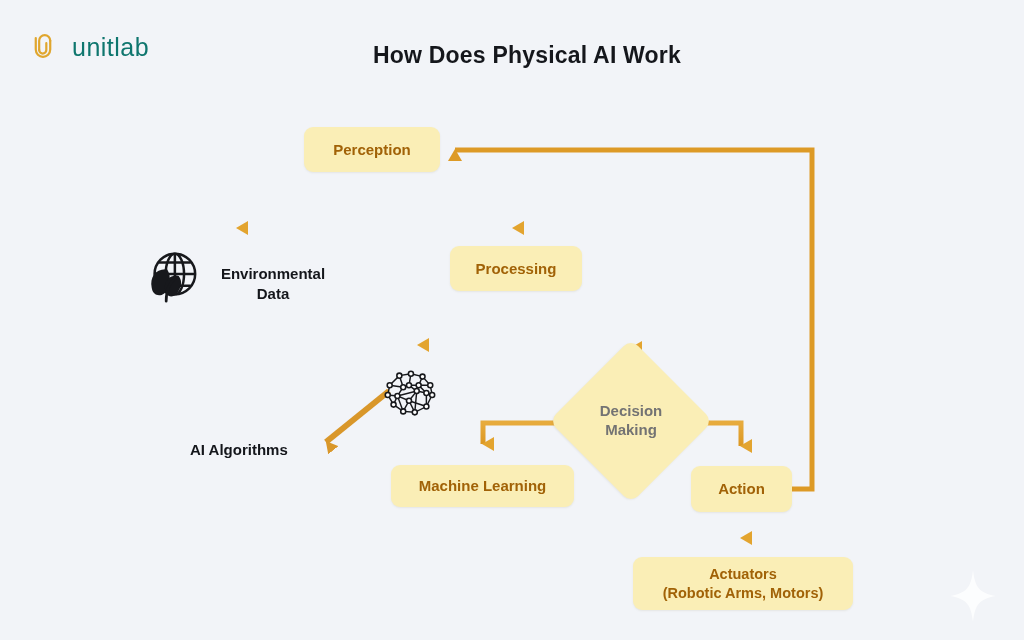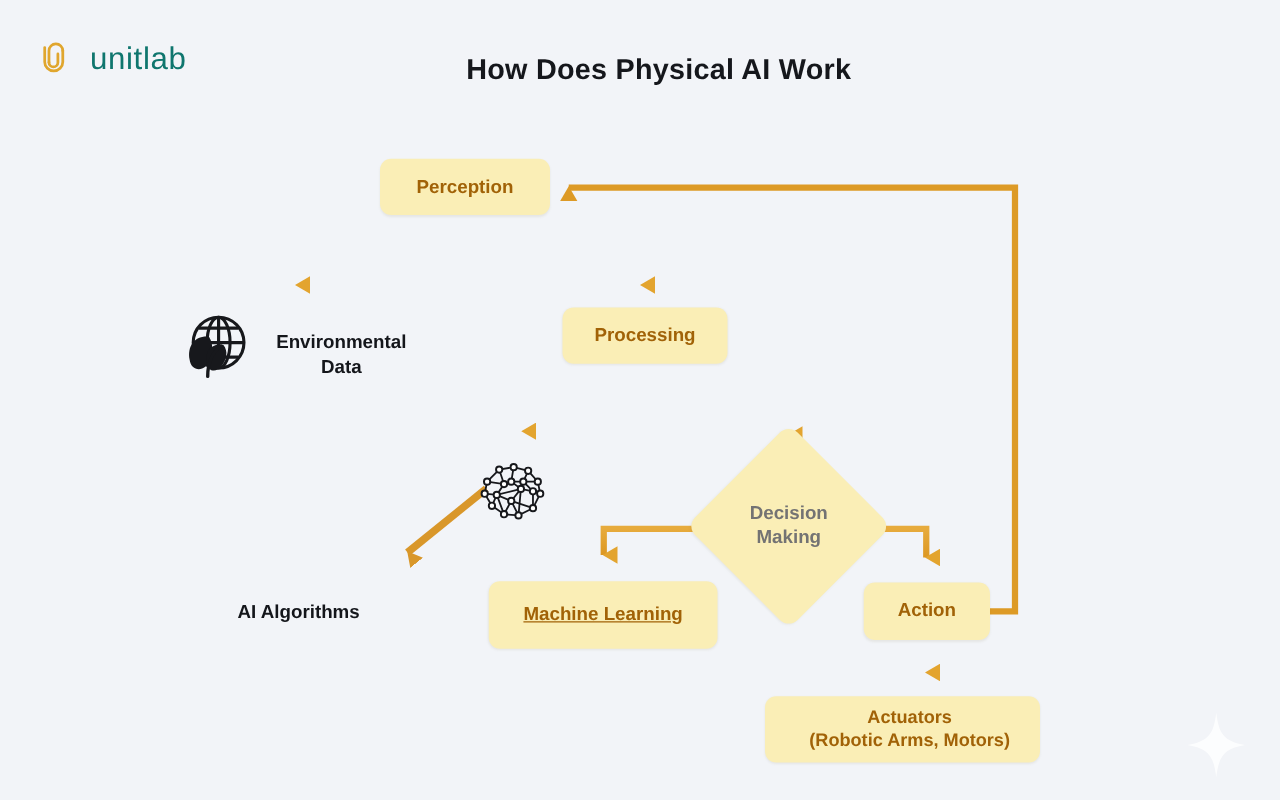--- a/index.html
+++ b/index.html
@@ -41,25 +41,25 @@
     display:flex; align-items:center; justify-content:center;
     text-align:center;
     color:#a16207;
     font-weight:bold;
     font-size:15px;
     line-height:1.28;
     box-shadow:0 1px 2px rgba(120,110,60,.10);
   }
   #node-perception{ left:304px; top:127px; width:136px; height:45px; }
   #node-processing{ left:450px; top:246px; width:132px; height:45px; }
-  #node-machine-learning{ left:391px; top:465px; width:183px; height:54px;text-decoration:underline; }
+  #node-machine-learning{ left:391px; top:465px; width:183px; height:42px; }
   #node-action{ left:691px; top:466px; width:101px; height:46px; }
   #node-actuators{
-    left:612px; top:557px; width:220px; height:53px;
-    font-size:14.5px; padding:0 24px;justify-content:flex-end;
+    left:633px; top:557px; width:220px; height:53px;
+    font-size:14.5px; padding:0 24px;
   }
 
   
   #node-decision{
     position:absolute; left:573px; top:363px; width:116px; height:116px;
   }
   #node-decision .dia-shape{
     position:absolute; inset:0;
     background:#faeeb6; border-radius:10px;
     transform:rotate(45deg);
@@ -71,21 +71,21 @@
     text-align:center; font-weight:bold; font-size:15px;
     line-height:1.25; color:#737373;
   }
 
   
   .leaf-label{
     position:absolute; font-weight:bold; color:#14161b;
     font-size:15px; line-height:1.3; text-align:center;
   }
   #label-environmental{ left:208px; top:264px; width:130px; }
-  #label-ai-algorithms{ left:190px; top:440px; width:124px; text-align:left;margin-top:40px; }
+  #label-ai-algorithms{ left:190px; top:440px; width:124px; text-align:left; }
 
   .icon-box{ position:absolute; }
   #icon-globe-plant{ left:140px; top:247px; width:62px; height:58px; }
   #icon-neural-brain{ left:378px; top:366px; width:62px; height:56px; }
 
   
   #deco-sparkle{ position:absolute; left:950px; top:570px; width:46px; height:52px; }
 </style>
 </head>
 <body>

